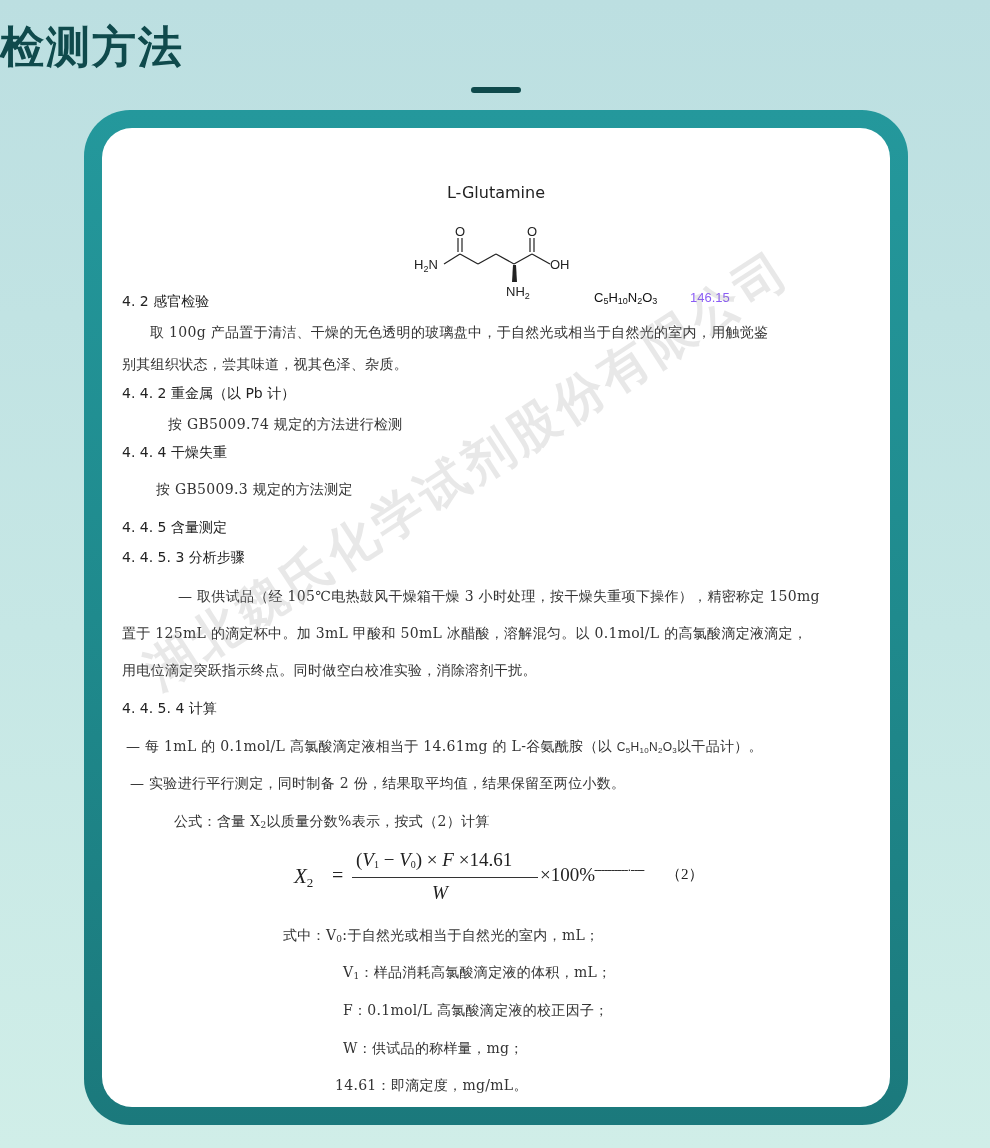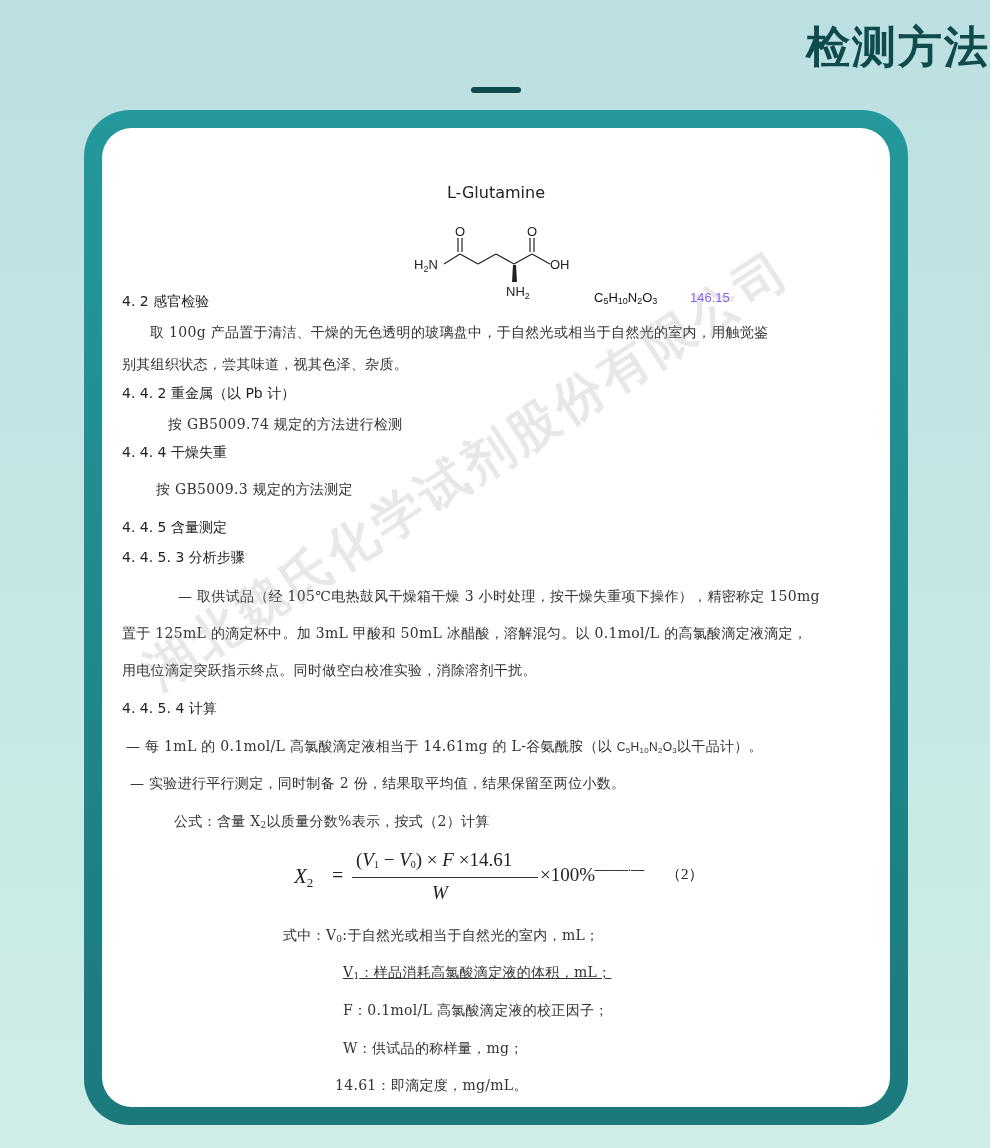--- a/index.html
+++ b/index.html
@@ -4,21 +4,21 @@
 <style>
   * { box-sizing: border-box; margin: 0; padding: 0; }
   html, body { width: 990px; height: 1148px; overflow: hidden; }
   body {
     position: relative;
     background: linear-gradient(180deg, #bcdfe1 0%, #c6e7e5 55%, #d0eee8 100%);
     font-family: "DejaVu Sans", "Liberation Sans", sans-serif;
   }
   .page-header {
     position: absolute; left: 0; top: 0; width: 990px; height: 110px;
-    text-align: right;
+    text-align: left;
   }
   .page-title {
     position: absolute; left: 0; right: 0; top: 18px;
     font-family: "DejaVu Sans", sans-serif;
     font-weight: bold; font-size: 44px; letter-spacing: 2px;
     color: #0f4a4c;
   }
   .title-underline {
     position: absolute; left: 471px; top: 87px; width: 50px; height: 6px;
     border-radius: 3px; background: #0f4a4c;
@@ -156,20 +156,20 @@
       <div class="eq-eq">=</div>
       <div class="eq-num"><span>(</span><i>V</i><sub>1</sub><span> − </span><i>V</i><sub>0</sub><span>) × </span><i>F</i><span> ×14.61</span></div>
       <div class="eq-bar"></div>
       <div class="eq-den">W</div>
       <div class="eq-tail">×100%</div>
       <div class="eq-dash">----------·----</div>
       <div class="eq-ref">（2）</div>
     </div>
 
     <div class="p" style="left:181px; top:799px;"><span>式中：</span><span>V</span><sub>0</sub><span>:于自然光或相当于自然光的室内，mL；</span></div>
-    <div class="p" style="left:241px; top:836px;text-decoration:underline;"><span>V</span><sub>1</sub><span>：样品消耗高氯酸滴定液的体积，mL；</span></div>
+    <div class="p" style="left:241px; top:836px;"><span>V</span><sub>1</sub><span>：样品消耗高氯酸滴定液的体积，mL；</span></div>
     <div class="p" style="left:241px; top:874px;"><span>F</span><span>：0.1mol/L  高氯酸滴定液的校正因子；</span></div>
     <div class="p" style="left:241px; top:912px;"><span>W</span><span>：供试品的称样量，mg；</span></div>
     <div class="p" style="left:233px; top:949px;"><span>14.61</span><span>：即滴定度，mg/mL。</span></div>
 
     <div class="watermark">湖北魏氏化学试剂股份有限公司</div>
   </div>
 </div>
 
 </body></html>

